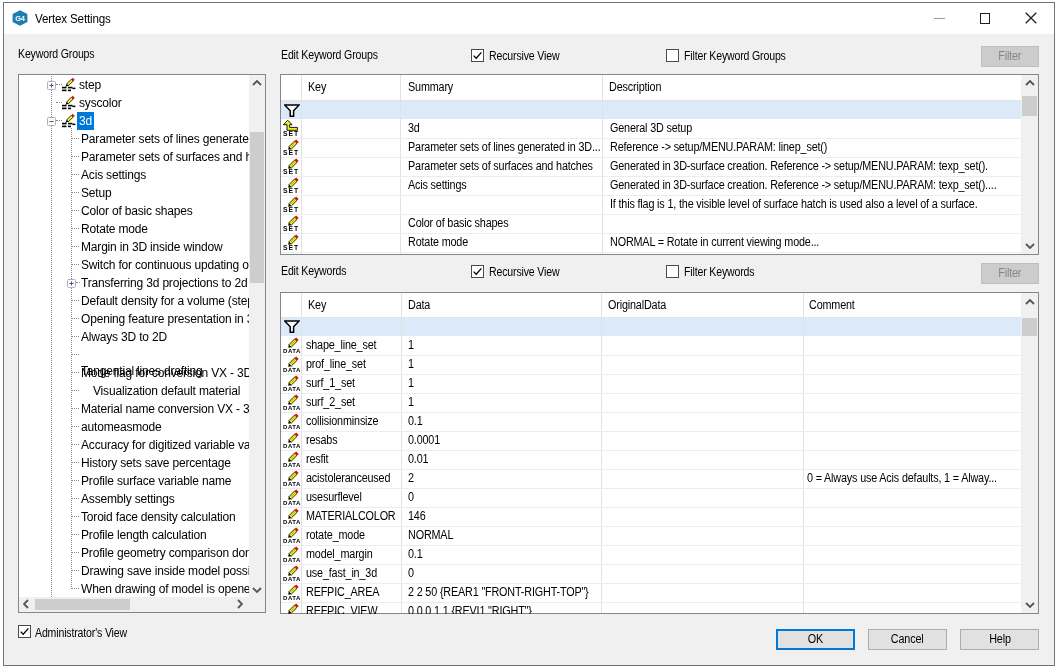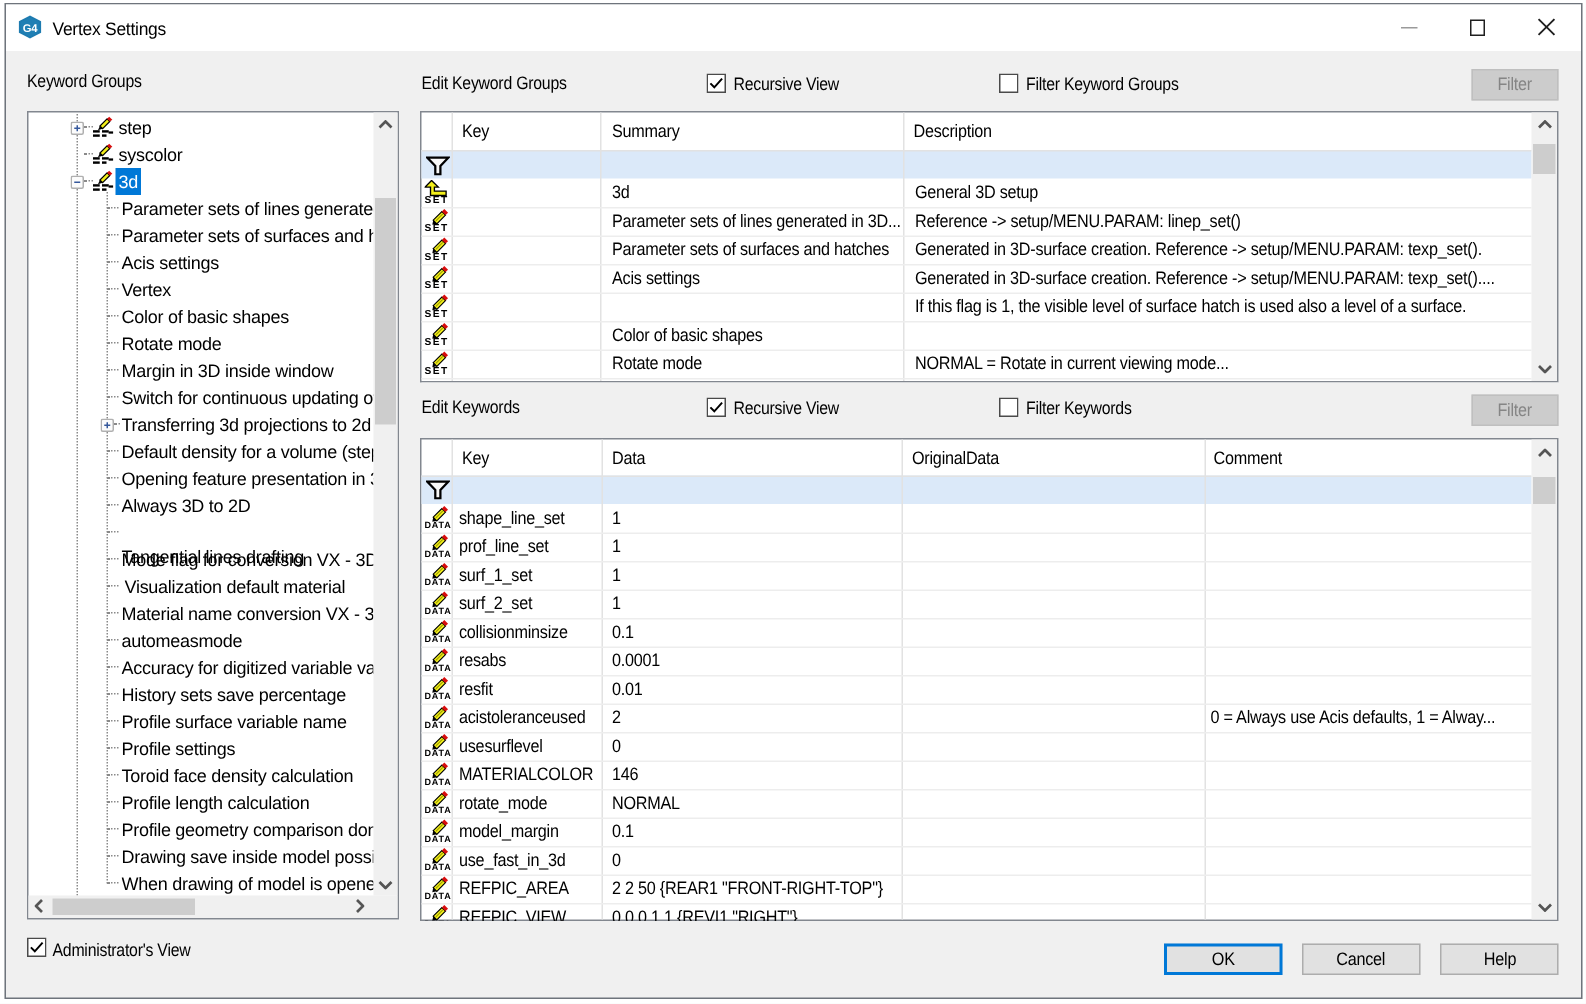--- a/index.html
+++ b/index.html
@@ -96,21 +96,21 @@
 </svg>
 <div class="abs" style="left:77px;top:112px;height:18px;background:#0078d7"></div>
 <div class="trow" style="left:77px;top:112px;width:17px;background:#0078d7;color:#fff;padding-left:2px">3d</div>
 <div class="abs" style="left:71px;top:138px;width:8px;height:1px;border-top:1px dotted #8a8a8a"></div>
 <div class="trow" style="left:81px;top:130px;width:168px">Parameter sets of lines generated in 3D</div>
 <div class="abs" style="left:71px;top:156px;width:8px;height:1px;border-top:1px dotted #8a8a8a"></div>
 <div class="trow" style="left:81px;top:148px;width:168px">Parameter sets of surfaces and hatches</div>
 <div class="abs" style="left:71px;top:174px;width:8px;height:1px;border-top:1px dotted #8a8a8a"></div>
 <div class="trow" style="left:81px;top:166px;width:168px">Acis settings</div>
 <div class="abs" style="left:71px;top:192px;width:8px;height:1px;border-top:1px dotted #8a8a8a"></div>
-<div class="trow" style="left:81px;top:184px;width:168px">Vertex</div>
+<div class="trow" style="left:81px;top:184px;width:168px">Setup</div>
 <div class="abs" style="left:71px;top:210px;width:8px;height:1px;border-top:1px dotted #8a8a8a"></div>
 <div class="trow" style="left:81px;top:202px;width:168px">Color of basic shapes</div>
 <div class="abs" style="left:71px;top:228px;width:8px;height:1px;border-top:1px dotted #8a8a8a"></div>
 <div class="trow" style="left:81px;top:220px;width:168px">Rotate mode</div>
 <div class="abs" style="left:71px;top:246px;width:8px;height:1px;border-top:1px dotted #8a8a8a"></div>
 <div class="trow" style="left:81px;top:238px;width:168px">Margin in 3D inside window</div>
 <div class="abs" style="left:71px;top:264px;width:8px;height:1px;border-top:1px dotted #8a8a8a"></div>
 <div class="trow" style="left:81px;top:256px;width:168px">Switch for continuous updating of</div>
 <svg class="abs" style="left:67px;top:279px" width="9" height="9" viewBox="0 0 9 9">
 <rect x="0.5" y="0.5" width="8" height="8" rx="1" fill="#fcfcfc" stroke="#b0b0b0" stroke-width="1"></rect>
@@ -123,33 +123,33 @@
 <div class="trow" style="left:81px;top:292px;width:168px">Default density for a volume (step</div>
 <div class="abs" style="left:71px;top:318px;width:8px;height:1px;border-top:1px dotted #8a8a8a"></div>
 <div class="trow" style="left:81px;top:310px;width:168px">Opening feature presentation in 3</div>
 <div class="abs" style="left:71px;top:336px;width:8px;height:1px;border-top:1px dotted #8a8a8a"></div>
 <div class="trow" style="left:81px;top:328px;width:168px">Always 3D to 2D</div>
 <div class="abs" style="left:71px;top:354px;width:8px;height:1px;border-top:1px dotted #8a8a8a"></div>
 <div class="trow" style="left:81px;top:362px;width:168px">Tangential lines drafting</div>
 <div class="abs" style="left:71px;top:372px;width:8px;height:1px;border-top:1px dotted #8a8a8a"></div>
 <div class="trow" style="left:81px;top:364px;width:168px">Mode flag for conversion VX - 3D</div>
 <div class="abs" style="left:71px;top:390px;width:8px;height:1px;border-top:1px dotted #8a8a8a"></div>
-<div class="trow" style="left:83px;top:382px;width:168px">Visualization default material</div>
+<div class="trow" style="left:93px;top:382px;width:168px">Visualization default material</div>
 <div class="abs" style="left:71px;top:408px;width:8px;height:1px;border-top:1px dotted #8a8a8a"></div>
 <div class="trow" style="left:81px;top:400px;width:168px">Material name conversion VX - 3D</div>
 <div class="abs" style="left:71px;top:426px;width:8px;height:1px;border-top:1px dotted #8a8a8a"></div>
 <div class="trow" style="left:81px;top:418px;width:168px">automeasmode</div>
 <div class="abs" style="left:71px;top:444px;width:8px;height:1px;border-top:1px dotted #8a8a8a"></div>
 <div class="trow" style="left:81px;top:436px;width:168px">Accuracy for digitized variable val</div>
 <div class="abs" style="left:71px;top:462px;width:8px;height:1px;border-top:1px dotted #8a8a8a"></div>
 <div class="trow" style="left:81px;top:454px;width:168px">History sets save percentage</div>
 <div class="abs" style="left:71px;top:480px;width:8px;height:1px;border-top:1px dotted #8a8a8a"></div>
 <div class="trow" style="left:81px;top:472px;width:168px">Profile surface variable name</div>
 <div class="abs" style="left:71px;top:498px;width:8px;height:1px;border-top:1px dotted #8a8a8a"></div>
-<div class="trow" style="left:81px;top:490px;width:168px">Profile settings</div>
+<div class="trow" style="left:81px;top:490px;width:168px">Assembly settings</div>
 <div class="abs" style="left:71px;top:516px;width:8px;height:1px;border-top:1px dotted #8a8a8a"></div>
 <div class="trow" style="left:81px;top:508px;width:168px">Toroid face density calculation</div>
 <div class="abs" style="left:71px;top:534px;width:8px;height:1px;border-top:1px dotted #8a8a8a"></div>
 <div class="trow" style="left:81px;top:526px;width:168px">Profile length calculation</div>
 <div class="abs" style="left:71px;top:552px;width:8px;height:1px;border-top:1px dotted #8a8a8a"></div>
 <div class="trow" style="left:81px;top:544px;width:168px">Profile geometry comparison don</div>
 <div class="abs" style="left:71px;top:570px;width:8px;height:1px;border-top:1px dotted #8a8a8a"></div>
 <div class="trow" style="left:81px;top:562px;width:168px">Drawing save inside model possib</div>
 <div class="abs" style="left:71px;top:588px;width:8px;height:1px;border-top:1px dotted #8a8a8a"></div>
 <div class="trow" style="left:81px;top:580px;width:168px">When drawing of model is opene</div>

